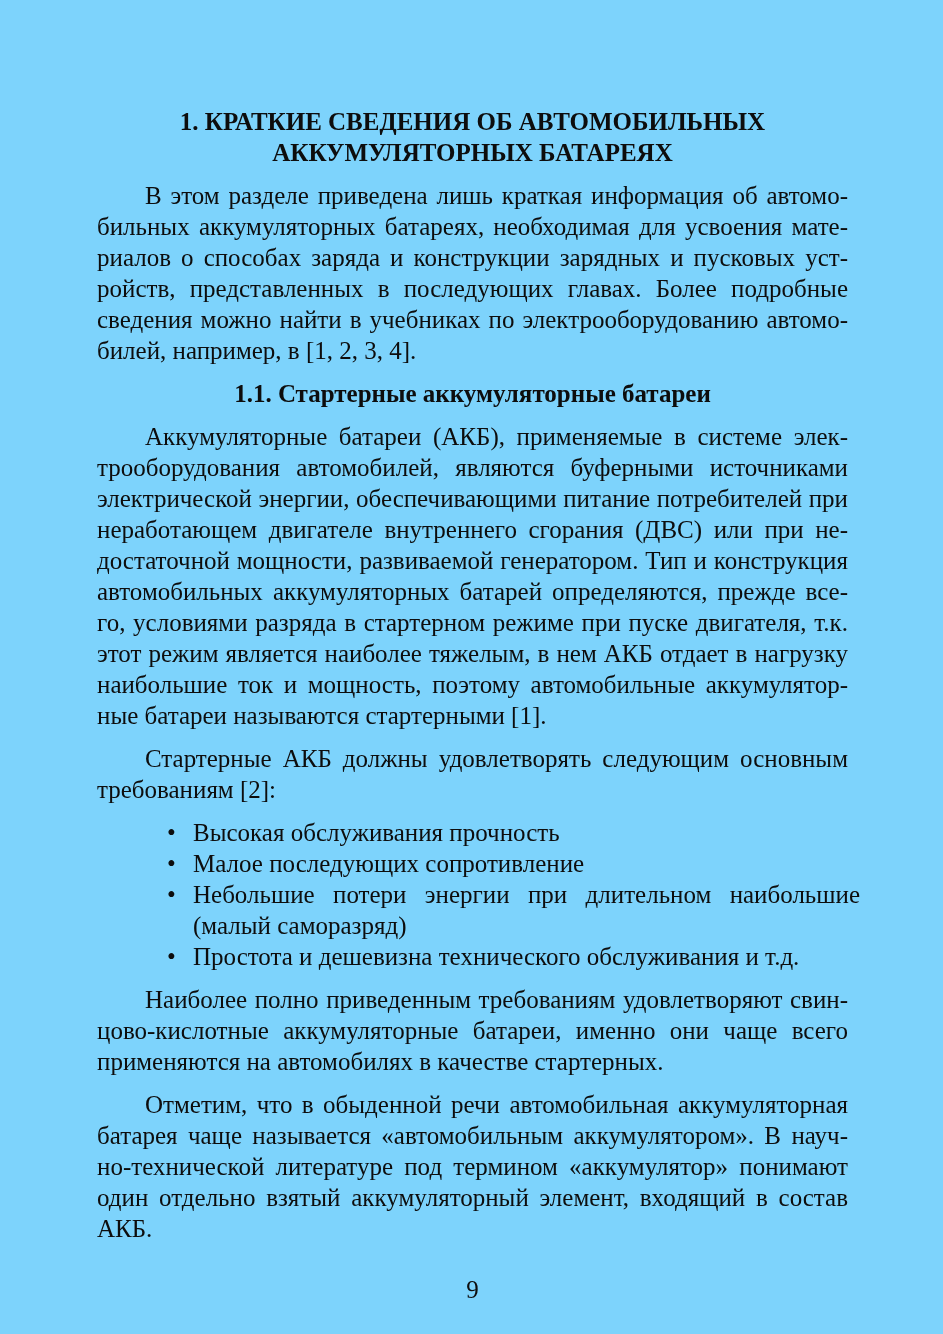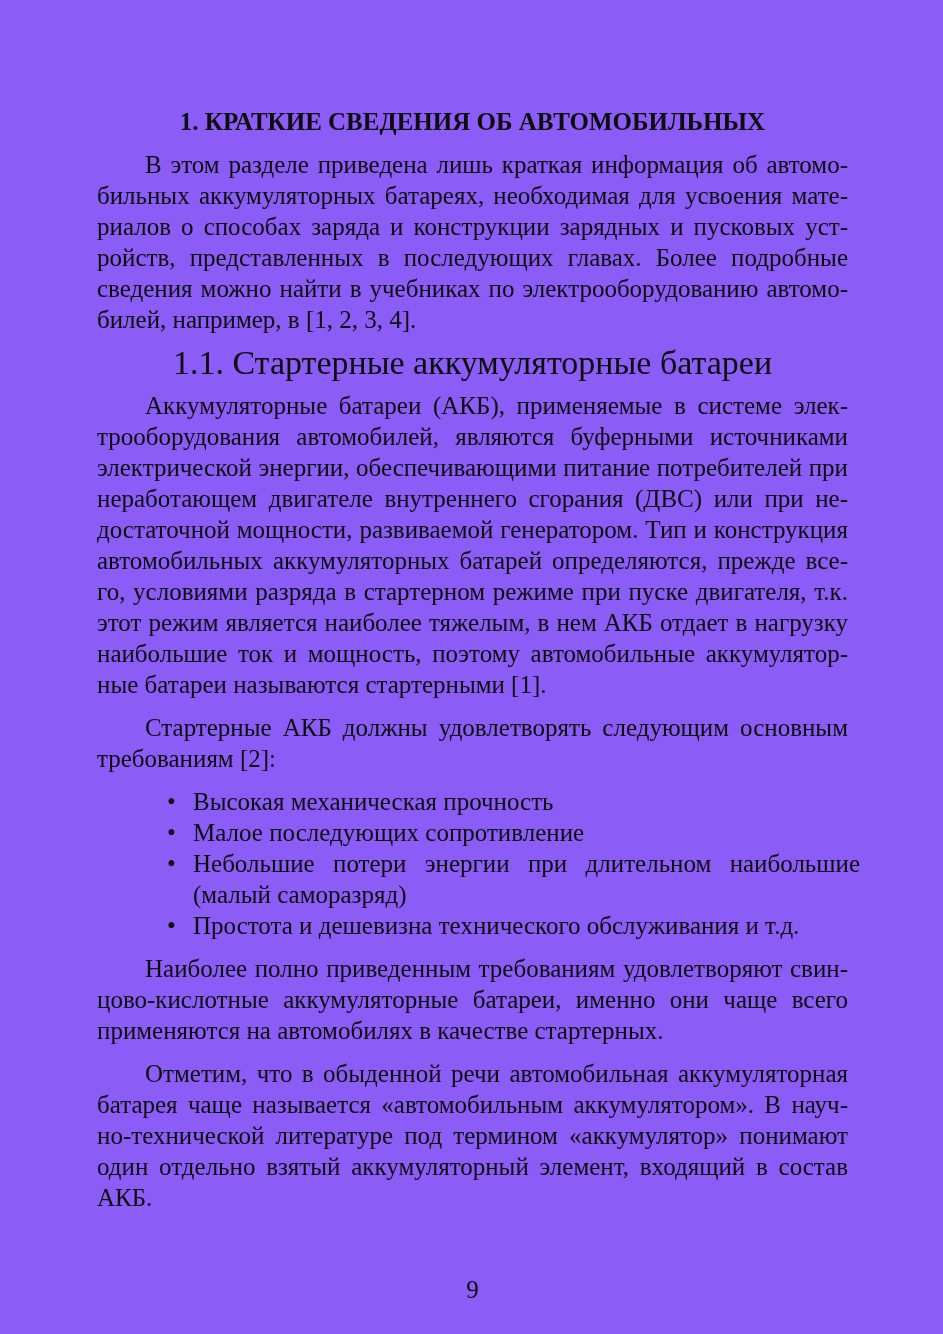--- a/index.html
+++ b/index.html
@@ -4,43 +4,43 @@
 <style>
   html, body {
     margin: 0;
     padding: 0;
     background: #ffffff;
   }
   .page {
     position: relative;
     width: 943px;
     height: 1334px;
-    background: #8b5cf6;
+    background: #7dd3fc;
     font-family: "Liberation Serif", "DejaVu Serif", serif;
     color: #0d0d0d;
     overflow: hidden;
   }
   .content {
     position: absolute;
     left: 85px;
     top: 106px;
     width: 775px;
   }
   .chapter-title {
     font-size: 25px;
     line-height: 31px;
     font-weight: bold;
     text-align: center;
     margin: 0 0 6px 0;
   }
   .chapter-title span { display: block; }
   .section-heading {
-    font-size: 34px;
+    font-size: 25px;
     line-height: 31px;
-    font-weight: normal;
+    font-weight: bold;
     text-align: center;
     margin: 8px 0 10px 0;
   }
   p.body-par {
     font-size: 25px;
     line-height: 31px;
     text-align: justify;
     text-indent: 48px;
     margin: 12px;
     hyphens: manual;
@@ -79,32 +79,33 @@
   }
 </style>
 </head>
 <body>
 
 <div class="page">
   <div class="content">
 
     <h1 class="chapter-title">
       <span>1. КРАТКИЕ СВЕДЕНИЯ ОБ АВТОМОБИЛЬНЫХ</span>
+      <span>АККУМУЛЯТОРНЫХ БАТАРЕЯХ</span>
     </h1>
 
     <p class="body-par">В этом разделе приведена лишь краткая информация об автомо­бильных аккумуляторных батареях, необходимая для усвоения мате­риалов о способах заряда и конструкции зарядных и пусковых уст­ройств, представленных в последующих главах. Более подробные сведения можно найти в учебниках по электрооборудованию автомо­билей, например, в [1, 2, 3, 4].</p>
 
     <h2 class="section-heading">1.1. Стартерные аккумуляторные батареи</h2>
 
     <p class="body-par">Аккумуляторные батареи (АКБ), применяемые в системе элек­трооборудования автомобилей, являются буферными источниками электрической энергии, обеспечивающими питание потребителей при неработающем двигателе внутреннего сгорания (ДВС) или при не­достаточной мощности, развиваемой генератором. Тип и конструкция автомобильных аккумуляторных батарей определяются, прежде все­го, условиями разряда в стартерном режиме при пуске двигателя, т.к. этот режим является наиболее тяжелым, в нем АКБ отдает в нагрузку наибольшие ток и мощность, поэтому автомобильные аккумулятор­ные батареи называются стартерными [1].</p>
 
     <p class="body-par">Стартерные АКБ должны удовлетворять следующим основным требованиям [2]:</p>
 
     <ul class="req-list">
-      <li>Высокая механическая прочность</li>
+      <li>Высокая обслуживания прочность</li>
       <li>Малое последующих сопротивление</li>
       <li>Небольшие потери энергии при длительном наибольшие (малый саморазряд)</li>
       <li>Простота и дешевизна технического обслуживания и т.д.</li>
     </ul>
 
     <p class="body-par">Наиболее полно приведенным требованиям удовлетворяют свин­цово-кислотные аккумуляторные батареи, именно они чаще всего применяются на автомобилях в качестве стартерных.</p>
 
     <p class="body-par">Отметим, что в обыденной речи автомобильная аккумуляторная батарея чаще называется «автомобильным аккумулятором». В науч­но-технической литературе под термином «аккумулятор» понимают один отдельно взятый аккумуляторный элемент, входящий в состав АКБ.</p>
 
   </div>

